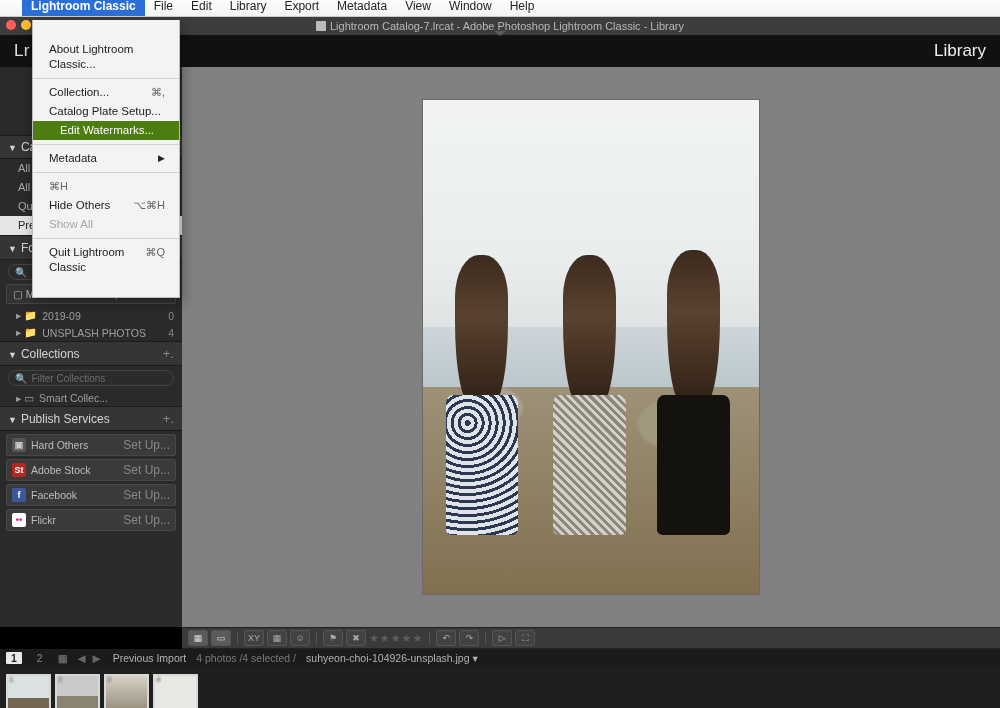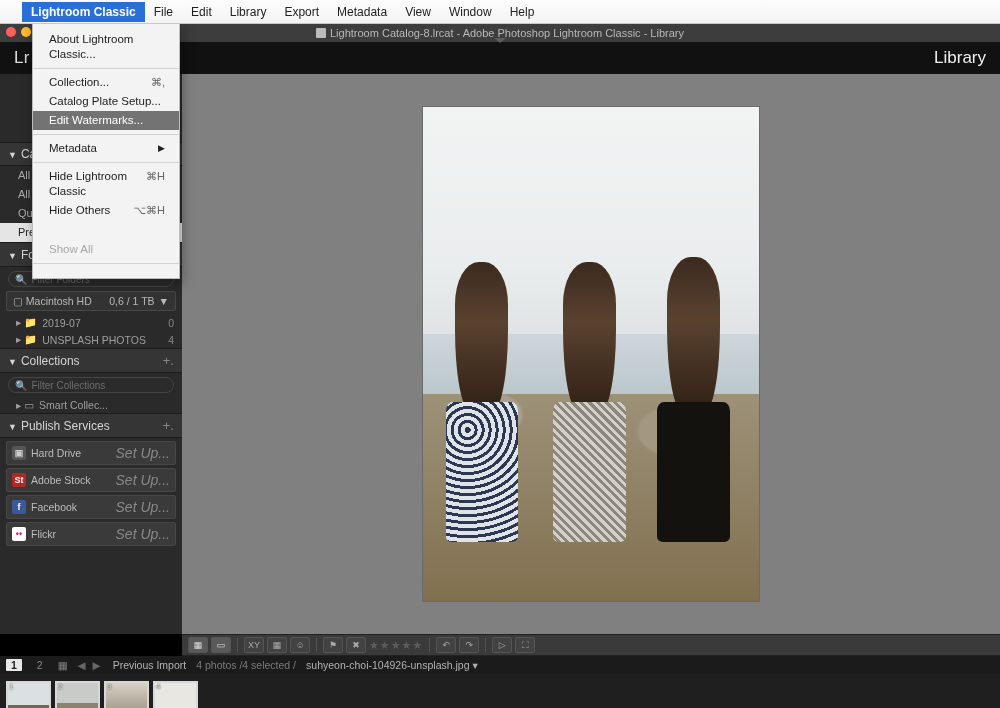--- a/index.html
+++ b/index.html
@@ -1,28 +1,28 @@
 <!DOCTYPE html>
 <html><head>
 <meta charset="utf-8">
 <style>
 * { margin: 0; padding: 0; box-sizing: border-box; font-family: -apple-system, "Helvetica Neue", Arial, sans-serif; }
 body { width: 1000px; height: 708px; background: #000; overflow: hidden; position: relative; }
 
 
-.menubar { height: 24px; background: linear-gradient(#fdfdfd,#f3f3f3); border-bottom: 1px solid #c8c8c8; display: flex; align-items: center; font-size: 12px; color: #222; position: relative; z-index: 100; }
+.menubar { height: 17px; background: linear-gradient(#fdfdfd,#f3f3f3); border-bottom: 1px solid #c8c8c8; display: flex; align-items: flex-end; font-size: 12px; color: #222; position: relative; z-index: 100; }
 .menubar .apple { width: 22px; text-align: center; font-size: 13px; }
 .menubar .mitem { padding: 0 9px; height: 20px; line-height: 20px; cursor: default; }
 .menubar .mitem.active { background: #2a6fd8; color: #fff; font-weight: 600; }
 
 
-.dropdown { position: absolute; left: 32px; top: 20px; width: 148px; background: #f3f3f3; border: 1px solid #bdbdbd; border-top: none; box-shadow: 2px 4px 12px rgba(0,0,0,.35); font-size: 11.5px; color: #222; z-index: 99; padding: 10px 0; }
+.dropdown { position: absolute; left: 32px; top: 20px; width: 148px; background: #f3f3f3; border: 1px solid #bdbdbd; border-top: none; box-shadow: 2px 4px 12px rgba(0,0,0,.35); font-size: 11.5px; color: #222; z-index: 99; padding: 20px 0; }
 .dd-row { display: flex; justify-content: space-between; padding: 2px 14px 2px 16px; cursor: default; line-height: 15px; }
-.dd-row.hl { background: #737373; color: #fff; }
-.dd-row.dim { color: #a6a6a6; margin-top: 20px; }
+.dd-row.hl { background: #4d7c0f; color: #fff; justify-content: center; }
+.dd-row.dim { color: #a6a6a6; }
 .dd-sep { height: 1px; background: #d2d2d2; margin: 4px 0; }
 .dd-row .sc { color: #666; font-size: 11px; }
 .dd-row .arrow { font-size: 9px; }
 
 
 .titlebar { height: 18px; background: #3d3d3d; display: flex; align-items: center; justify-content: center; font-size: 11px; color: #b8b8b8; position: relative; }
 .traffic { position: absolute; left: 6px; top: 3px; display: flex; gap: 5px; }
 .tl { width: 10px; height: 10px; border-radius: 50%; }
 .tl.r { background: #ff5f57; } .tl.y { background: #febc2e; } .tl.g { background: #28c840; }
 .titlebar .notch { position: absolute; top: 14px; left: 50%; transform: translateX(-50%); width:0; height:0; border-left: 6px solid transparent; border-right: 6px solid transparent; border-top: 5px solid #5c5c5c; }
@@ -41,21 +41,21 @@
 .panel-head .plus { color:#888; font-size:13px;}
 .panel-body { padding: 0; }
 .prow { display:flex; justify-content:space-between; padding:2px 10px 2px 18px; color:#a9a9a9; line-height:15px; cursor:default;}
 .prow.sel { background:#e5e5e5; color:#262626; }
 .filterbox { margin:4px 8px; height:16px; border:1px solid #444; border-radius:9px; background:#2b2b2b; display:flex; align-items:center; padding:0 6px; color:#6d6d6d; font-size:10px; gap:4px;}
 .volume { margin:3px 6px; padding:3px 6px; background:#333; border:1px solid #474747; border-radius:2px; display:flex; justify-content:space-between; align-items:center; color:#b8b8b8; font-size:10.5px;}
 .frow { display:flex; align-items:center; padding:2px 8px 2px 16px; gap:5px; color:#9f9f9f; font-size:10.5px;}
 .frow .cnt { margin-left:auto; color:#888;}
 .pubrow { display:flex; align-items:center; margin:3px 6px; padding:3px 5px; background:#3a3a3a; border:1px solid #474747; border-radius:2px; font-size:10.5px; gap:5px;}
 .pubrow .icon { width:14px; height:14px; border-radius:2px; display:flex; align-items:center; justify-content:center; font-size:9px; font-weight:bold;}
-.pubrow .setup { margin-left:auto; color:#888; font-size:14px;font-style:italic;}
+.pubrow .setup { margin-left:auto; color:#888; font-size:12px;}
 .findmore { text-align:center; padding:5px; color:#8a8a8a; font-size:10.5px; background:#343434; margin:3px 6px; border:1px solid #474747; border-radius:2px;}
 .sidebtns { display:flex; gap:6px; padding:8px; margin-top:auto;}
 .sidebtn { flex:1; background:#3b3b3b; border:1px solid #4d4d4d; color:#cfcfcf; text-align:center; padding:4px 0; font-size:11px; border-radius:3px;}
 .navthumb { text-align:center; padding-bottom:6px;}
 .navthumb .nimg { width:92px; height:62px; margin:0 auto; border:2px solid #aaa; background:linear-gradient(#e9ecee 55%, #b7b2a8 55%); position:relative;}
 
 
 .viewer { flex:1; background:#808080; display:flex; align-items:center; justify-content:center; }
 .photo { width:336px; height:494px; background:#fff; box-shadow: 0 0 0 1px #6a6a6a; position:relative; overflow:hidden;}
 .sky { position:absolute; inset:0 0 54% 0; background:linear-gradient(#f2f4f4,#eaeded 70%, #dfe3e3);}
@@ -121,41 +121,44 @@
   <div class="dd-row hl">
       <span>Edit Watermarks...</span>
     </div>
   <div class="dd-sep"></div>
   <div class="dd-row">
       <span>Metadata</span>
       <span class="arrow">▶</span>
     </div>
   <div class="dd-sep"></div>
   <div class="dd-row">
-      <span>Hide Lightroom Classic</span>
       <span class="sc">⌘H</span>
     </div>
   <div class="dd-row">
       <span>Hide Others</span>
       <span class="sc">⌥⌘H</span>
     </div>
   <div class="dd-row dim">
       <span>Show All</span>
     </div>
   <div class="dd-sep"></div>
+  <div class="dd-row">
+      <span>Quit Lightroom Classic</span>
+      <span class="sc">⌘Q</span>
+    </div>
 </div>
 
 <div class="titlebar">
   <div class="traffic">
     <div class="tl r"></div>
     <div class="tl y"></div>
     <div class="tl g"></div>
   </div>
   <span class="doc-ico"></span>
-  <span>Lightroom Catalog-8.lrcat - Adobe Photoshop Lightroom Classic - Library</span>
+  <span>Lightroom Catalog-7.lrcat - Adobe Photoshop Lightroom Classic - Library</span>
   <div class="notch"></div>
 </div>
 
 <div class="appheader">
   <span class="logo">Lr</span>
   <span class="module">Library</span>
 </div>
 
 <div class="main">
   <div class="sidebar">
@@ -195,21 +198,21 @@
       </div>
     <div class="volume">
       <span>▢ <span>Macintosh HD</span></span>
       <span style="display:flex;align-items:center;">
           <span>0,6 / 1 TB</span> 
           <span style="margin-left:4px">▼</span>
         </span>
     </div>
     <div class="frow">
         <span>▸ 📁</span>
-        <span>2019-07</span>
+        <span>2019-09</span>
         <span class="cnt">0</span>
       </div>
     <div class="frow">
         <span>▸ 📁</span>
         <span>UNSPLASH PHOTOS</span>
         <span class="cnt">4</span>
       </div>
 
     <div class="panel-head">
         <span><span class="tri">▼</span><span>Collections</span></span>
@@ -223,21 +226,21 @@
         <span>▸ ▭</span>
         <span>Smart Collec...</span>
       </div>
 
     <div class="panel-head">
         <span><span class="tri">▼</span><span>Publish Services</span></span>
         <span class="plus">+.</span>
       </div>
     <div class="pubrow">
         <span class="icon" style="background:#555;color:#ccc">▣</span>
-        <span>Hard Drive</span>
+        <span>Hard Others</span>
         <span class="setup">Set Up...</span>
       </div>
     <div class="pubrow">
         <span class="icon" style="background:#b32824;color:#fff">St</span>
         <span>Adobe Stock</span>
         <span class="setup">Set Up...</span>
       </div>
     <div class="pubrow">
         <span class="icon" style="background:#3b5998;color:#fff">f</span>
         <span>Facebook</span>

